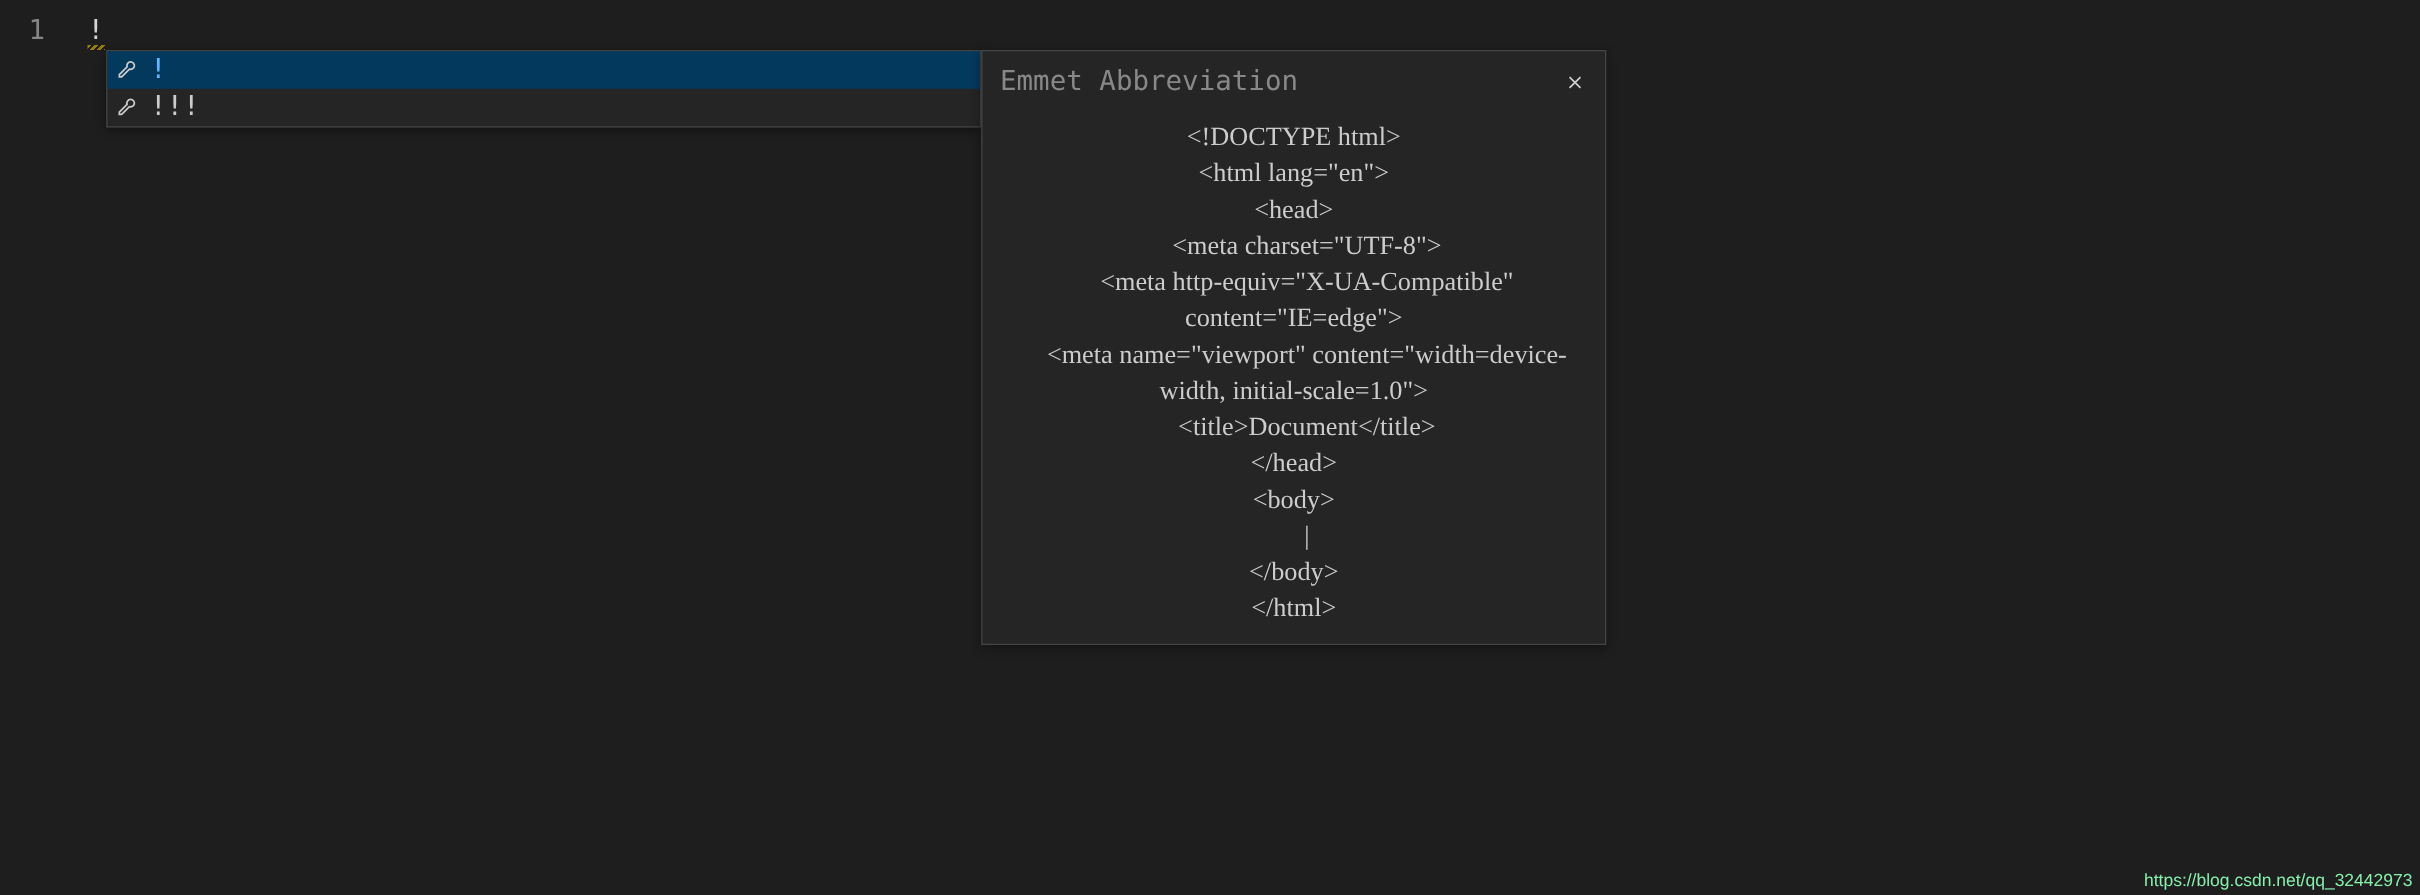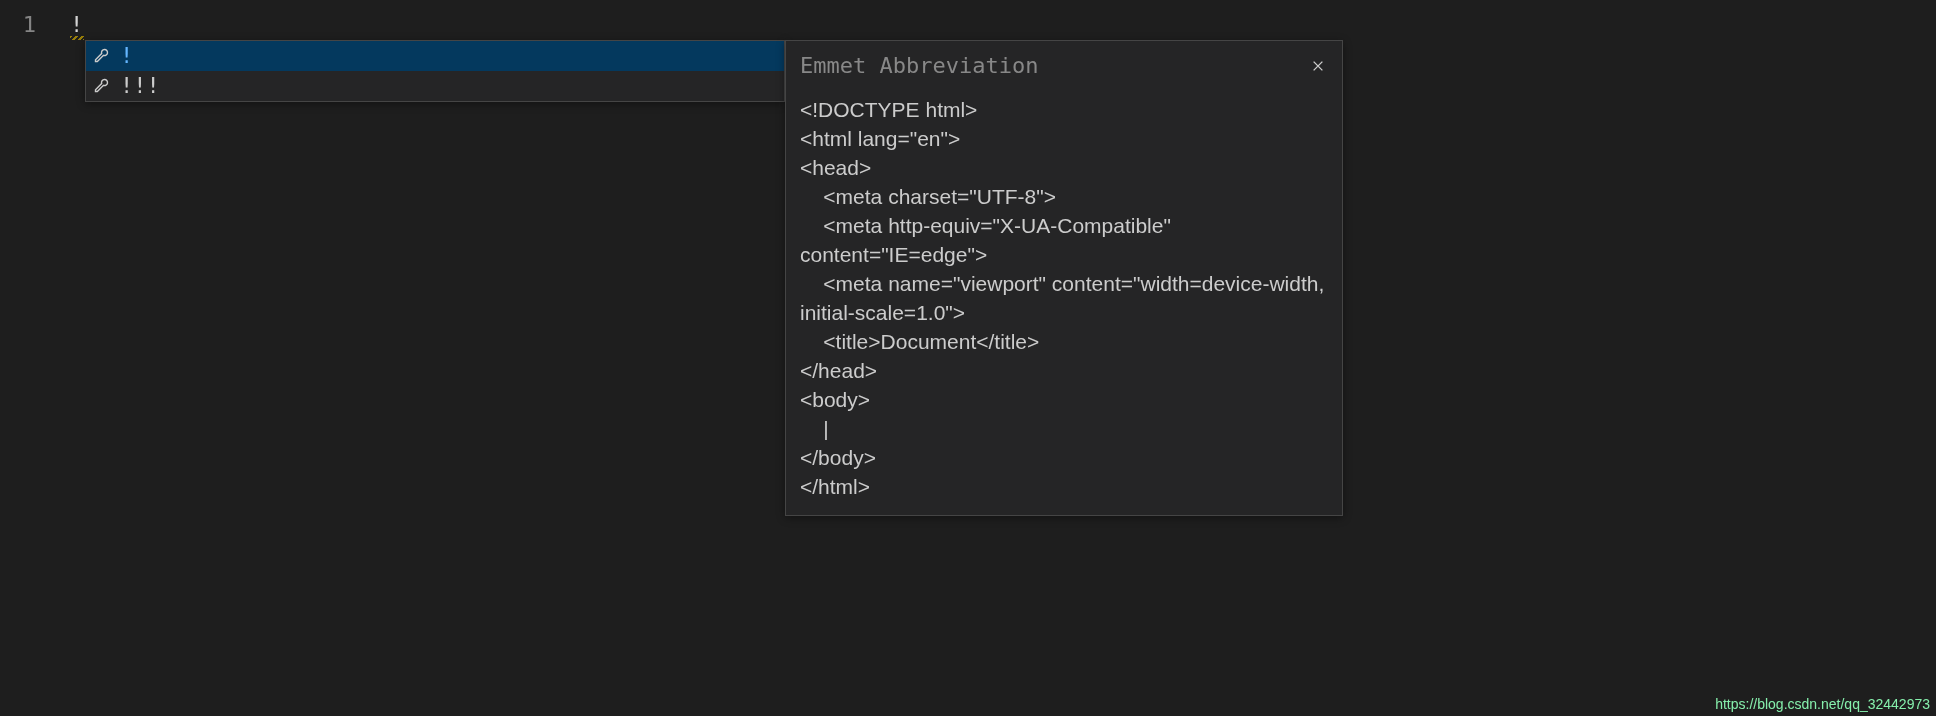--- a/index.html
+++ b/index.html
@@ -94,21 +94,21 @@
     font-family: "Menlo","Consolas",monospace;
   }
   .suggest-row.selected .suggest-label { color: #64b6ff; }
   .suggest-row .suggest-label { color: #cccccc; }
 
   
   .details-widget {
     position: absolute;
     left: 785px;
     top: 40px;
-    width: 558px;
+    width: 500px;
     background: #252526;
     border: 1px solid #454545;
     box-shadow: 0 2px 8px rgba(0,0,0,0.4);
     padding: 10px 14px 14px 14px;
     font-size: 22px;
     line-height: 30px;
   }
   .details-header {
     display: flex;
     align-items: center;
@@ -120,26 +120,27 @@
   .details-close {
     width: 20px;
     height: 20px;
     display: flex;
     align-items: center;
     justify-content: center;
     color: #cccccc;
     cursor: pointer;
   }
   .details-body {
-    font-family: Liberation Sans, sans-serif;
+    font-family: Liberation Serif, serif;
     color: #cccccc;
     white-space: pre-wrap;
     word-break: break-word;
     font-size: 21px;
     line-height: 29px;
+    text-align: center;
   }
 
   .watermark {
     position: absolute;
     right: 6px;
     bottom: 4px;
     font-size: 14px;
     color: #86efac;
     font-family: sans-serif;
   }

